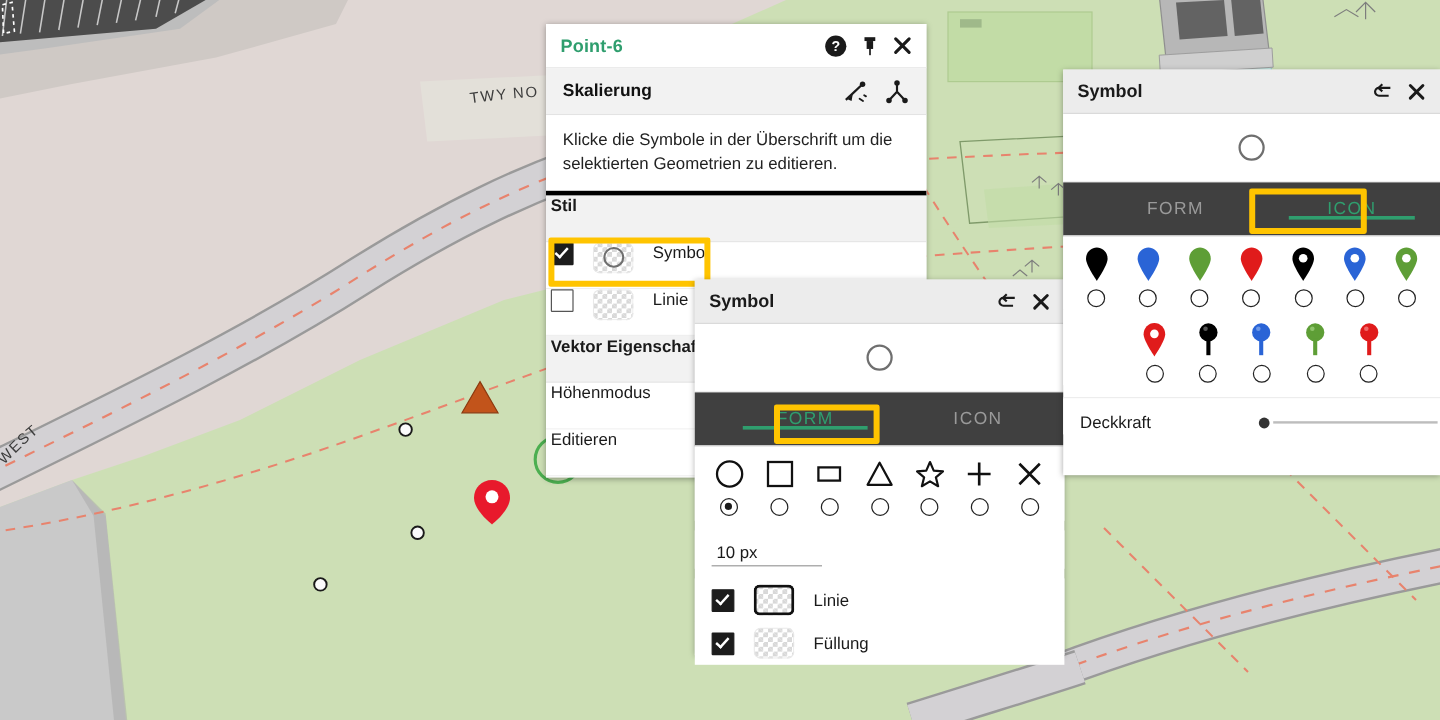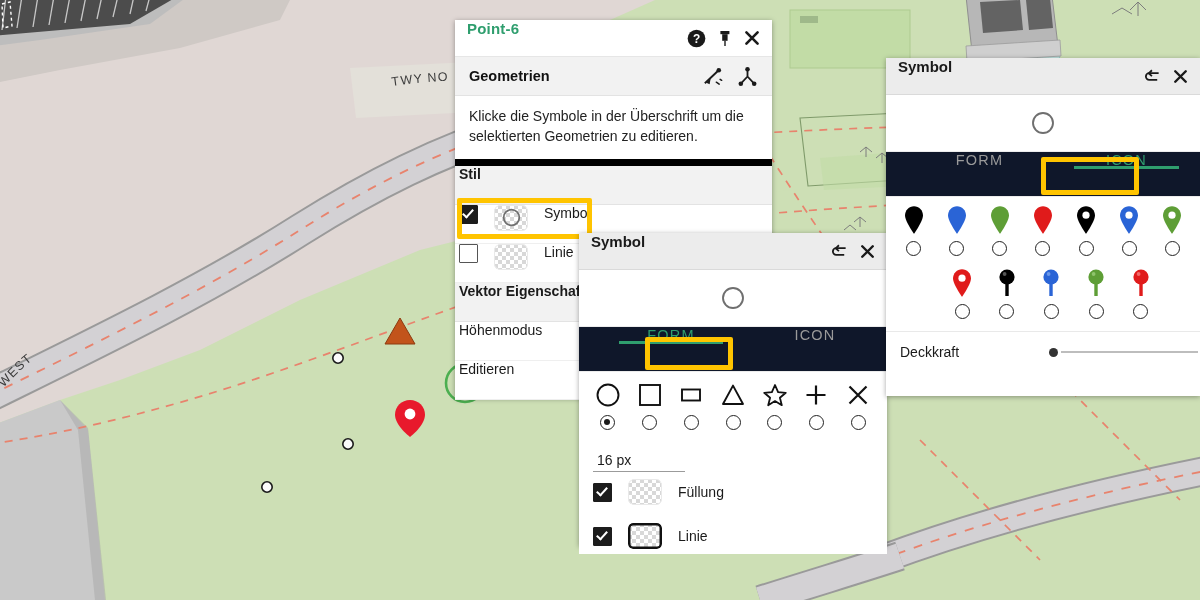--- a/index.html
+++ b/index.html
@@ -15,21 +15,21 @@
   #map{position:absolute;inset:0;background:#e0d7d4;}
   .map-svg{position:absolute;inset:0;width:1200px;height:600px;}
 
   
   .panel{
     position:absolute;background:#ffffff;
     box-shadow:0 1px 5px rgba(0,0,0,.35);
     font-size:14px;color:#1a1a1a;
   }
   .panel-title{
-    height:36px;display:flex;
+    height:36px;display:flex;align-items:center;
     padding:0 12px;background:#ffffff;
     border-bottom:1px solid #e6e6e6;
   }
   .panel-title.grey{background:#ececec;border-bottom:1px solid #dadada;}
   .panel-title .ttl{flex:1;font-size:15px;font-weight:600;}
   .ttl.green{color:#2f9e6e;font-weight:600;letter-spacing:.2px;}
   .ttl.dark{color:#1a1a1a;font-weight:700;}
   .ttl-icons{display:flex;align-items:center;gap:11px;}
   .ico{display:inline-flex;align-items:center;justify-content:center;cursor:pointer;}
 
@@ -37,21 +37,21 @@
   #point-panel{left:455px;top:20px;width:317px;height:378px;}
   .sec-head{
     height:38px;display:flex;align-items:center;padding:0 14px;
     background:#f2f2f2;border-bottom:1px solid #e3e3e3;
     font-weight:700;font-size:14.5px;color:#111;
   }
   .sec-head .sp{flex:1;}
   .sec-head .tools{display:flex;gap:14px;}
   .hint{
     padding:10px 14px 12px 14px;font-size:14px;line-height:1.45;color:#222;
-    border-bottom:7px solid #000000;background:#fff;
+    border-bottom:4px solid #000000;background:#fff;
   }
   .row-item{
     height:38px;display:flex;padding:0 4px;
     border-bottom:1px solid #efefef;background:#fff;font-size:14px;
   }
   .row-item.grey{background:#f2f2f2;font-weight:700;border-bottom:1px solid #e3e3e3;}
   .chk{
     width:17px;height:17px;border:1.5px solid #555;background:#fff;
     display:inline-block;position:relative;flex:none;border-radius:1px;
   }
@@ -76,21 +76,21 @@
   .hl{position:absolute;border:5px solid #FFC400;border-radius:2px;pointer-events:none;box-sizing:border-box;}
 
   
   #symbol-form-panel{left:579px;top:233px;width:308px;height:313px;}
   #symbol-icon-panel{left:886px;top:58px;width:314px;height:338px;}
 
   .preview{
     height:56px;display:flex;align-items:center;justify-content:center;
     background:#fff;border-bottom:1px solid #ececec;
   }
-  .tabs{display:flex;height:44px;align-items:flex-start;border-bottom:1px solid #ececec;background:#0f172a;padding-left:20px;}
+  .tabs{display:flex;height:44px;align-items:center;border-bottom:1px solid #ececec;background:#404040;padding-left:20px;}
   .tab{
     flex:1;display:flex;align-items:center;justify-content:center;
     font-size:14.5px;letter-spacing:1.2px;color:#9a9a9a;position:relative;cursor:pointer;
   }
   .tab.active{color:#2f9e6e;}
   .tab.active:after{
     content:"";position:absolute;left:14%;right:14%;bottom:-1px;height:3px;background:#2f9e6e;
   }
   .shape-grid{display:flex;padding:10px 8px 4px 8px;background:#fff;}
   .shape-cell{flex:1;display:flex;flex-direction:column;align-items:center;gap:7px;cursor:pointer;}
@@ -250,21 +250,21 @@
         </span>
         <span class="ico">
           <svg width="16" height="16" viewBox="0 0 16 16">
               <path d="M2.4 2.4 L13.6 13.6 M13.6 2.4 L2.4 13.6" stroke="#1a1a1a" stroke-width="2.6" stroke-linecap="round"></path>
             </svg>
         </span>
       </span>
     </div>
 
     <div class="sec-head">
-      <span>Geometrien</span>
+      <span>Skalierung</span>
       <span class="sp"></span>
       <span class="tools">
         <span class="ico">
           <svg width="21" height="21" viewBox="0 0 22 22">
             <path d="M3 18 L18 4" stroke="#1a1a1a" stroke-width="2"></path>
             <path d="M4.5 17.5 L9 13.4 L8 19 Z" fill="#1a1a1a"></path>
             <circle cx="17.6" cy="4.4" r="2.4" fill="#1a1a1a"></circle>
             <path d="M15 17 l3 2 M19 14 l1.6 1" stroke="#1a1a1a" stroke-width="1.6" stroke-linecap="round"></path>
           </svg>
         </span>
@@ -386,32 +386,32 @@
       </div>
       <div class="shape-cell">
         <svg width="26" height="26" viewBox="0 0 26 26">
             <path d="M4.5 4.5 L21.5 21.5 M21.5 4.5 L4.5 21.5" stroke="#111" stroke-width="2.2"></path>
           </svg>
         <span class="radio"></span>
       </div>
     </div>
 
     <div class="kv" style="margin-top:8px">
-      <span class="v">16 px</span>
-    </div>
-
+      <span class="v">10 px</span>
+    </div>
+
+    <div class="cbrow" style="margin-top:8px">
+      <span class="chk on"></span>
+      <span class="swatch framed" style="margin-left:16px"></span>
+      <span class="lbl">Linie</span>
+    </div>
     <div class="cbrow">
       <span class="chk on"></span>
       <span class="swatch" style="margin-left:16px"></span>
       <span class="lbl">Füllung</span>
-    </div>
-    <div class="cbrow" style="margin-top:8px">
-      <span class="chk on"></span>
-      <span class="swatch framed" style="margin-left:16px"></span>
-      <span class="lbl">Linie</span>
     </div>
   </div>
 
   <div class="hl" style="left: 645px; top: 337px; width: 88px; height: 33px; border-color: rgb(255, 196, 0);"></div>
 
   <div class="panel" id="symbol-icon-panel">
     <div class="panel-title grey">
       <span class="ttl dark">Symbol</span>
       <span class="ttl-icons">
         <span class="ico">

